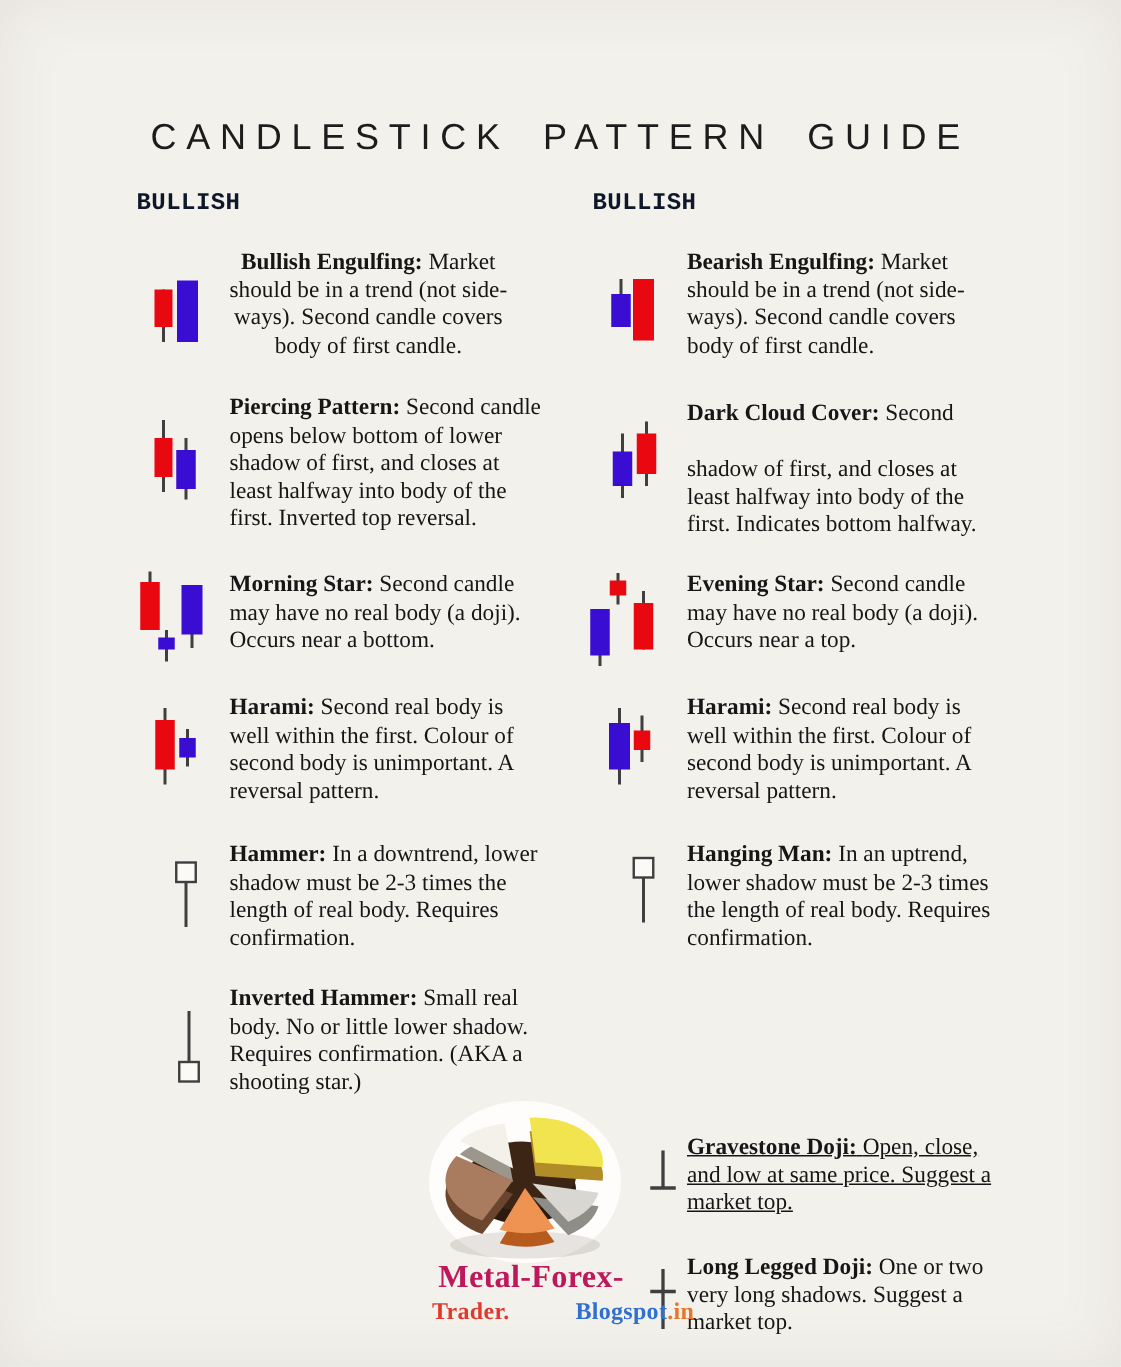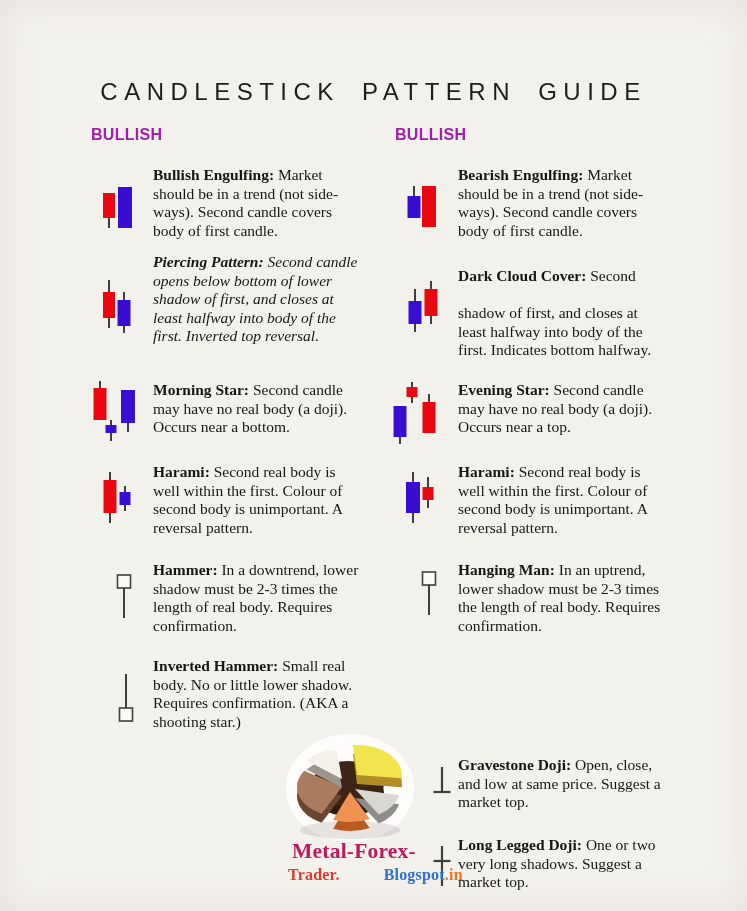--- a/index.html
+++ b/index.html
@@ -17,23 +17,23 @@
   .title{
     position:absolute;left:0;right:0;top:78px;
     text-align:center;
     font-family:"Liberation Sans", sans-serif;
     font-size:24px;font-weight:400;
     letter-spacing:6.5px;word-spacing:9px;
     color:var(--title,#1c1c1c);
   }
   .colhead{
     position:absolute;top:126px;
-    font-family:Liberation Sans, sans-serif;
+    font-family:Liberation Mono, monospace;
     font-size:16px;font-weight:700;
-    color:#a21caf;letter-spacing:.3px;
+    color:#0f172a;letter-spacing:.3px;
   }
   #head-bullish{left:91px;}
   #head-bearish{left:395px;}
   .ptext{
     position:absolute;
     font-size:15.5px;line-height:18.6px;
     color:var(--text,#161616);
     white-space:nowrap;
   }
   .ptext b{font-weight:700;}
@@ -54,28 +54,28 @@
   <div class="title">CANDLESTICK PATTERN GUIDE</div>
   <div class="colhead" id="head-bullish">BULLISH</div>
   <div class="colhead" id="head-bearish">BULLISH</div>
 
   <div id="entries">
       <svg width="60" height="48" viewBox="0 0 60 48" class="icon-svg" style="left: 90px; top: 185px;">
         <line x1="19" y1="8" x2="19" y2="43" stroke="#3f3f3f" stroke-width="2"></line>
         <rect x="13" y="8" width="12" height="25" fill="#e90710"></rect>
         <rect x="28" y="2" width="14" height="41" fill="#3a0ed2"></rect>
       </svg>
-      <div class="ptext" style="left: 153px; top: 166px;"><b>Bullish Engulfing:</b> <span>Market</span><br><span>should be in a trend (not side-</span><br><span>ways). Second candle covers</span><br><span>body of first candle.</span></div>
+      <div class="ptext" style="left: 153px; top: 166px; text-align: center;"><b>Bullish Engulfing:</b> <span>Market</span><br><span>should be in a trend (not side-</span><br><span>ways). Second candle covers</span><br><span>body of first candle.</span></div>
       <svg width="60" height="58" viewBox="0 0 60 58" class="icon-svg" style="left: 90px; top: 278px;">
         <line x1="19" y1="2" x2="19" y2="50" stroke="#3f3f3f" stroke-width="2"></line>
         <rect x="13" y="14" width="12" height="26" fill="#e90710"></rect>
         <line x1="34" y1="14" x2="34" y2="55" stroke="#3f3f3f" stroke-width="2"></line>
         <rect x="27.5" y="22" width="13" height="26" fill="#3a0ed2"></rect>
       </svg>
-      <div class="ptext" style="left: 153px; top: 253px; font-style: italic;"><b>Piercing Pattern:</b> <span>Second candle</span><br><span>opens below bottom of lower</span><br><span>shadow of first, and closes at</span><br><span>least halfway into body of the</span><br><span>first. Inverted top reversal.</span></div>
+      <div class="ptext" style="left: 153px; top: 263px;"><b>Piercing Pattern:</b> <span>Second candle</span><br><span>opens below bottom of lower</span><br><span>shadow of first, and closes at</span><br><span>least halfway into body of the</span><br><span>first. Inverted top reversal.</span></div>
       <svg width="60" height="62" viewBox="0 0 60 62" class="icon-svg" style="left: 90px; top: 380px;">
         <line x1="10" y1="1" x2="10" y2="40" stroke="#3f3f3f" stroke-width="2"></line>
         <rect x="3.5" y="8" width="13" height="32" fill="#e90710"></rect>
         <line x1="21" y1="40" x2="21" y2="61" stroke="#3f3f3f" stroke-width="2"></line>
         <rect x="15.5" y="45" width="11" height="8" fill="#3a0ed2"></rect>
         <line x1="38" y1="10" x2="38" y2="52" stroke="#3f3f3f" stroke-width="2"></line>
         <rect x="31" y="10" width="14" height="33" fill="#3a0ed2"></rect>
       </svg>
       <div class="ptext" style="left: 153px; top: 381px;"><b>Morning Star:</b> <span>Second candle</span><br><span>may have no real body (a doji).</span><br><span>Occurs near a bottom.</span></div>
       <svg width="60" height="55" viewBox="0 0 60 55" class="icon-svg" style="left: 90px; top: 470px;">
@@ -126,21 +126,21 @@
       <div class="ptext" style="left: 458px; top: 463px;"><b>Harami:</b> <span>Second real body is</span><br><span>well within the first. Colour of</span><br><span>second body is unimportant. A</span><br><span>reversal pattern.</span></div>
       <svg width="60" height="50" viewBox="0 0 60 50" class="icon-svg" style="left: 392px; top: 568px;">
         <line x1="37" y1="4" x2="37" y2="47" stroke="#3f3f3f" stroke-width="2"></line>
         <rect x="30.5" y="4" width="13" height="13" fill="#fbfaf6" stroke="#3f3f3f" stroke-width="1.6"></rect>
       </svg>
       <div class="ptext" style="left: 458px; top: 561px;"><b>Hanging Man:</b> <span>In an uptrend,</span><br><span>lower shadow must be 2-3 times</span><br><span>the length of real body. Requires</span><br><span>confirmation.</span></div>
       <svg width="28" height="32" viewBox="0 0 28 32" class="icon-svg" style="left: 428px; top: 765px;">
         <line x1="14" y1="2" x2="14" y2="27" stroke="#3f3f3f" stroke-width="2.2"></line>
         <line x1="5.5" y1="27" x2="22.5" y2="27" stroke="#3f3f3f" stroke-width="2.2"></line>
       </svg>
-      <div class="ptext" style="left: 458px; top: 756px;"><b>Gravestone Doji:</b> <span>Open, close,</span><br><span>and low at same price. Suggest a</span><br><span>market top.</span></div>
+      <div class="ptext" style="left: 458px; top: 756px; text-decoration: underline;"><b>Gravestone Doji:</b> <span>Open, close,</span><br><span>and low at same price. Suggest a</span><br><span>market top.</span></div>
       <svg width="28" height="42" viewBox="0 0 28 42" class="icon-svg" style="left: 428px; top: 845px;">
         <line x1="14" y1="1" x2="14" y2="41" stroke="#3f3f3f" stroke-width="2.2"></line>
         <line x1="5.5" y1="16" x2="22.5" y2="16" stroke="#3f3f3f" stroke-width="2.2"></line>
       </svg>
       <div class="ptext" style="left: 458px; top: 836px;"><b>Long Legged Doji:</b> <span>One or two</span><br><span>very long shadows. Suggest a</span><br><span>market top.</span></div>
     </div>
 
   <div id="pie-wrap">
     <svg id="pie-svg" width="134" height="118" viewBox="0 0 134 118">
         <ellipse cx="64" cy="54" rx="64" ry="54" fill="#ffffff" opacity="0.85"></ellipse>

